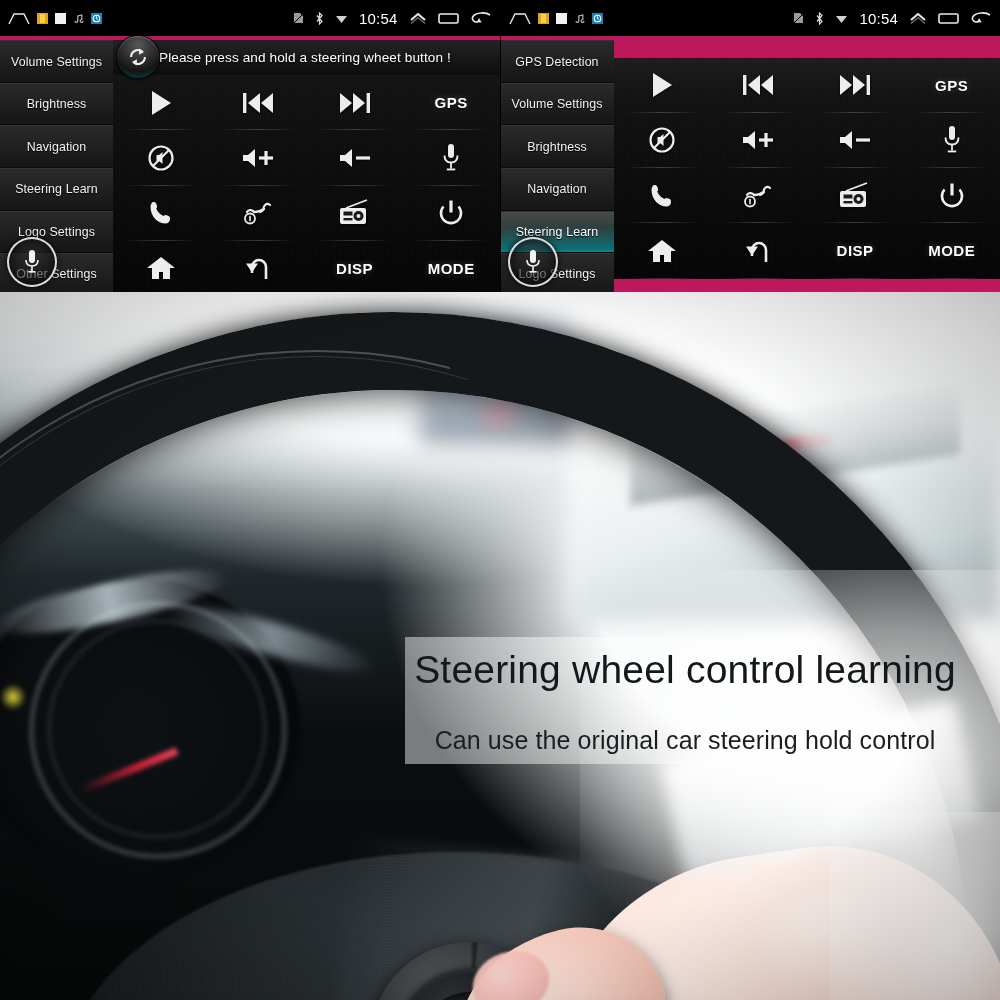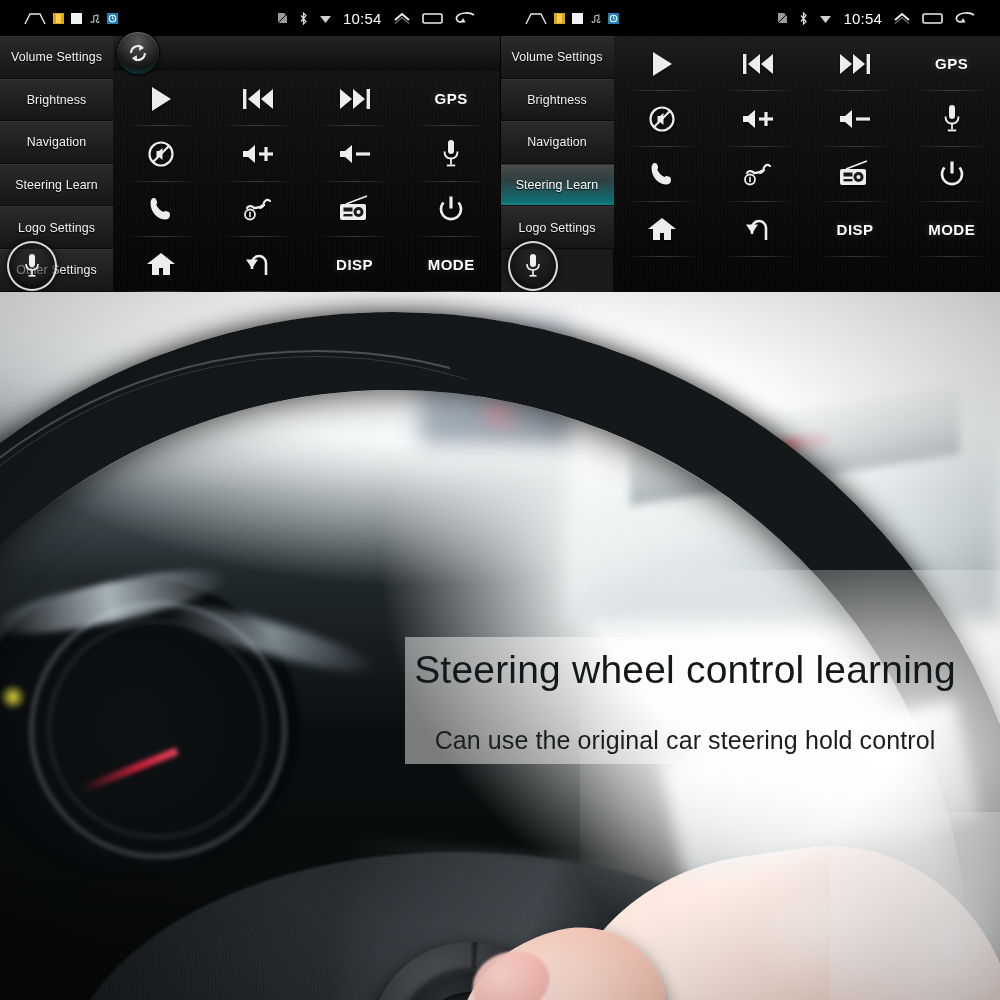--- a/index.html
+++ b/index.html
@@ -6,28 +6,28 @@
   body{width:1000px;height:1000px;overflow:hidden;font-family:"Liberation Sans",sans-serif;}
   #root{position:relative;width:1000px;height:1000px;}
 
   
   .panels{position:absolute;left:0;top:0;width:1000px;height:292px;display:flex;}
   .panel{position:relative;width:500px;height:292px;overflow:hidden;background:#000;}
   .panel.left{border-right:1px solid #000;}
 
   
   .statusbar{position:relative;height:36px;background:#000;display:flex;align-items:center;
-             padding:0 24px;box-sizing:border-box;}
+             padding:0 8px;box-sizing:border-box;}
   .sb-left{display:flex;align-items:center;gap:7px;}
   .sb-right{margin-left:auto;display:flex;align-items:center;gap:11px;}
   .sb-ico{display:block;}
   .sb-clock{color:#fff;font-size:15px;letter-spacing:.2px;font-family:"Liberation Sans",sans-serif;}
 
   
-  .pbody{display:flex;height:264px;background:#a16207;}
+  .pbody{display:flex;height:264px;background:#be185d;align-items:center;}
 
   
   .sidebar{width:113px;flex:0 0 113px;background:#1b1b1b;position:relative;
            box-shadow:inset -1px 0 0 #070707;}
   .side-item{height:42.6px;display:flex;align-items:center;justify-content:center;
              color:#f2f2f2;font-size:12.4px;white-space:nowrap;letter-spacing:.1px;
              background:linear-gradient(180deg,#2a2a2a 0%,#212121 45%,#161616 100%);
              border-bottom:1px solid #0a0a0a;border-top:1px solid #343434;box-sizing:border-box;
              text-shadow:0 1px 1px #000;}
   .side-item.sel{background:linear-gradient(180deg,#4a4a4a 0%,#2f3f40 38%,#0f6f73 92%,#10888c 100%);
@@ -291,20 +291,21 @@
         <div class="content">
           <div class="c-header">
             <div class="refresh-btn">
               <svg width="22" height="22" viewBox="0 0 24 24">
                   <path d="M4.5 12a7.5 7.5 0 0 1 12.2-5.9" fill="none" stroke="#f0f0f0" stroke-width="2.3"></path>
                   <path d="M19.5 12a7.5 7.5 0 0 1-12.2 5.9" fill="none" stroke="#f0f0f0" stroke-width="2.3"></path>
                   <path d="M13.2 2.6 18.6 6.6 13.2 9.6z" fill="#f0f0f0"></path>
                   <path d="M10.8 21.4 5.4 17.4 10.8 14.4z" fill="#f0f0f0"></path>
                 </svg>
             </div>
+            <div class="c-title lefty">Please press and hold a steering wheet button !</div>
           </div>
 
           <div class="grid">
             <div class="cell">
                 <svg width="26" height="28" viewBox="0 0 26 28">
                   <path d="M4 2 L23 14 L4 26 Z" fill="#ededed"></path>
                 </svg>
               </div>
             <div class="cell">
                 <svg width="32" height="24" viewBox="0 0 32 24">
@@ -443,20 +444,23 @@
             </svg>
           <svg class="sb-ico" width="22" height="13" viewBox="0 0 22 13">
               <path d="M20 3c-4-3-14-3-17 1.5C1 8 5 11 8 9.5" fill="none" stroke="#ececec" stroke-width="1.6"></path>
               <path d="M9 6 7 10.2 11.6 10.4z" fill="#ececec"></path>
             </svg>
         </div>
       </div>
 
       <div class="pbody">
         <div class="sidebar">
+          <div class="side-item">
+              <span>GPS Detection</span>
+            </div>
           <div class="side-item">
               <span>Volume Settings</span>
             </div>
           <div class="side-item">
               <span>Brightness</span>
             </div>
           <div class="side-item">
               <span>Navigation</span>
             </div>
           <div class="side-item sel">

